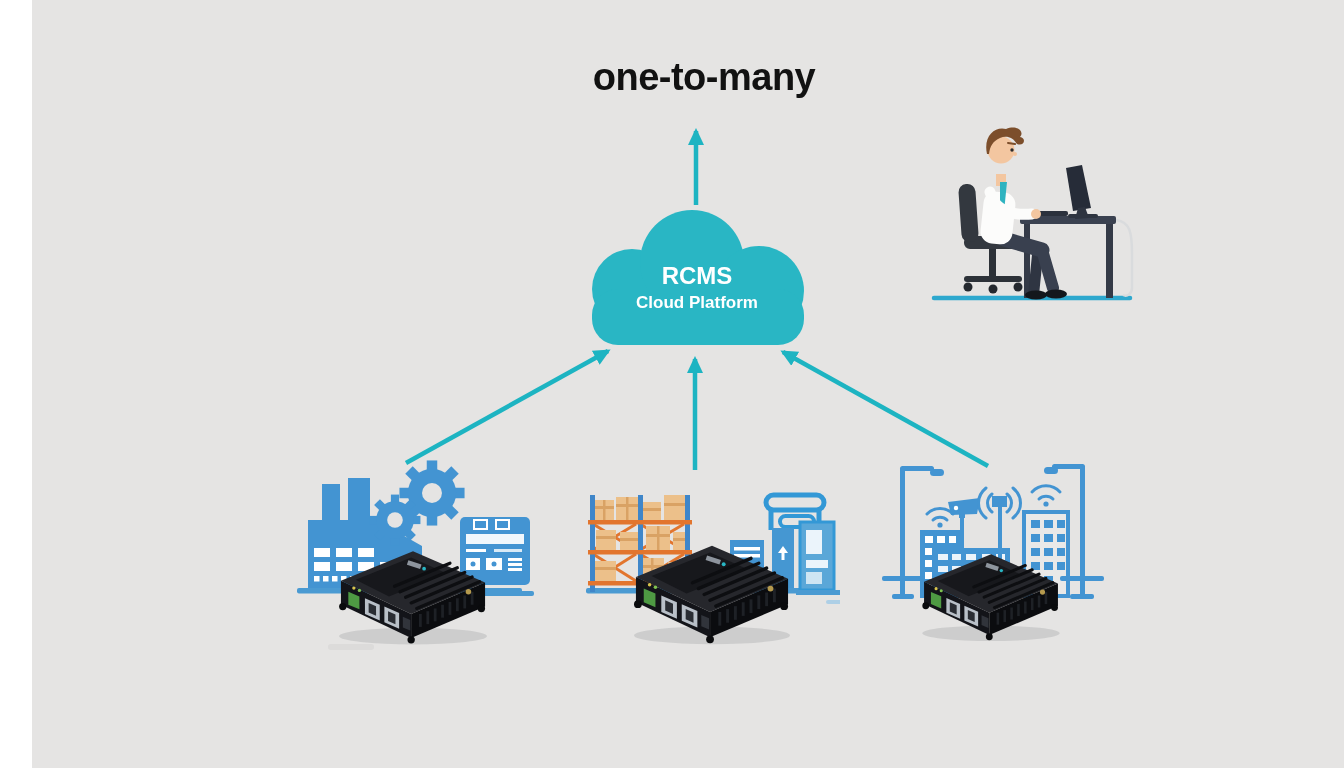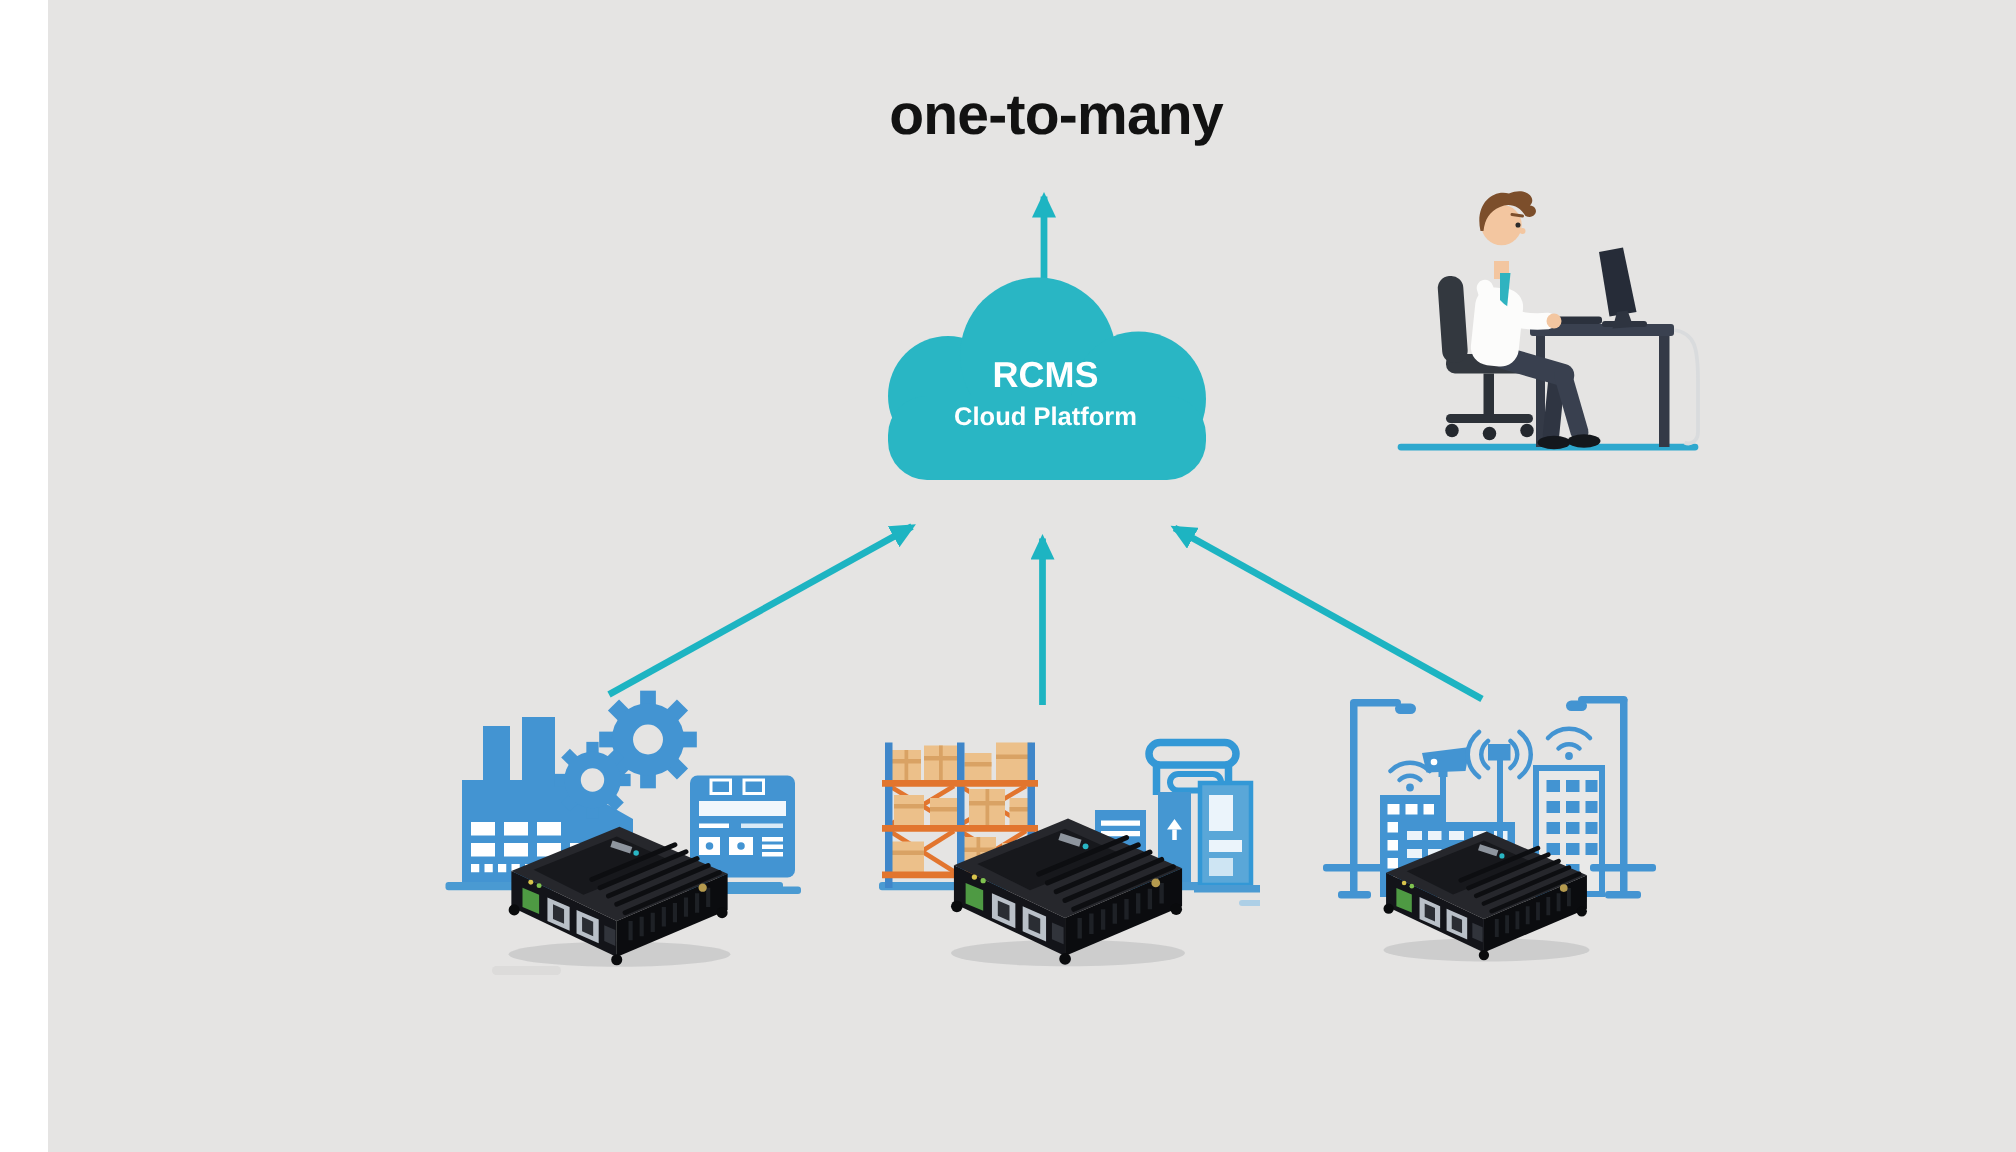--- a/index.html
+++ b/index.html
@@ -1,21 +1,21 @@
 <!DOCTYPE html>
 <html style="--background: #e5e4e3; --title-text: #121212; --cloud-teal: #29b6c4; --arrow-teal: #1db4c2; --cloud-text: #ffffff; --icon-blue: #4394d2; --outline-blue: #3398d6; --rack-orange: #e2752e; --box-tan: #ecc08a; --box-shade: #d9a264; --baseline-blue: #4a9ad2; --floor-teal: #2ea8ce; --device-dark: #1b1c20;"><head>
 <meta charset="utf-8">
 <style>
   html,body{margin:0;padding:0;}
   body{font-family:"Liberation Sans", sans-serif;}
   .canvas{position:relative;width:1344px;height:768px;background:var(--background,#e5e4e3);overflow:hidden;margin-left:32px;}
   .abs{position:absolute;}
   .title{left:0;top:56px;width:1344px;text-align:center;font-size:38px;font-weight:bold;
          letter-spacing:-0.5px;color:var(--title-text,#121212);}
-  .cloud-wrap{left:540px;top:180px;width:250px;height:145px;}
+  .cloud-wrap{left:540px;top:205px;width:250px;height:145px;}
   .cloud-text{position:absolute;left:0;top:56px;width:100%;text-align:center;color:var(--cloud-text,#fff);
               font-weight:bold;line-height:1.28;}
   .cloud-line1{font-size:24px;}
   .cloud-line2{font-size:17px;}
   svg{display:block;}
   .fill-cloud{fill:var(--cloud-teal,#29b6c4);}
   .stroke-arrow{stroke:var(--arrow-teal,#1db4c2);}
   .fill-arrow{fill:var(--arrow-teal,#1db4c2);}
   .fill-blue{fill:var(--icon-blue,#4394d2);}
   .stroke-blue{stroke:var(--icon-blue,#4394d2);fill:none;}

